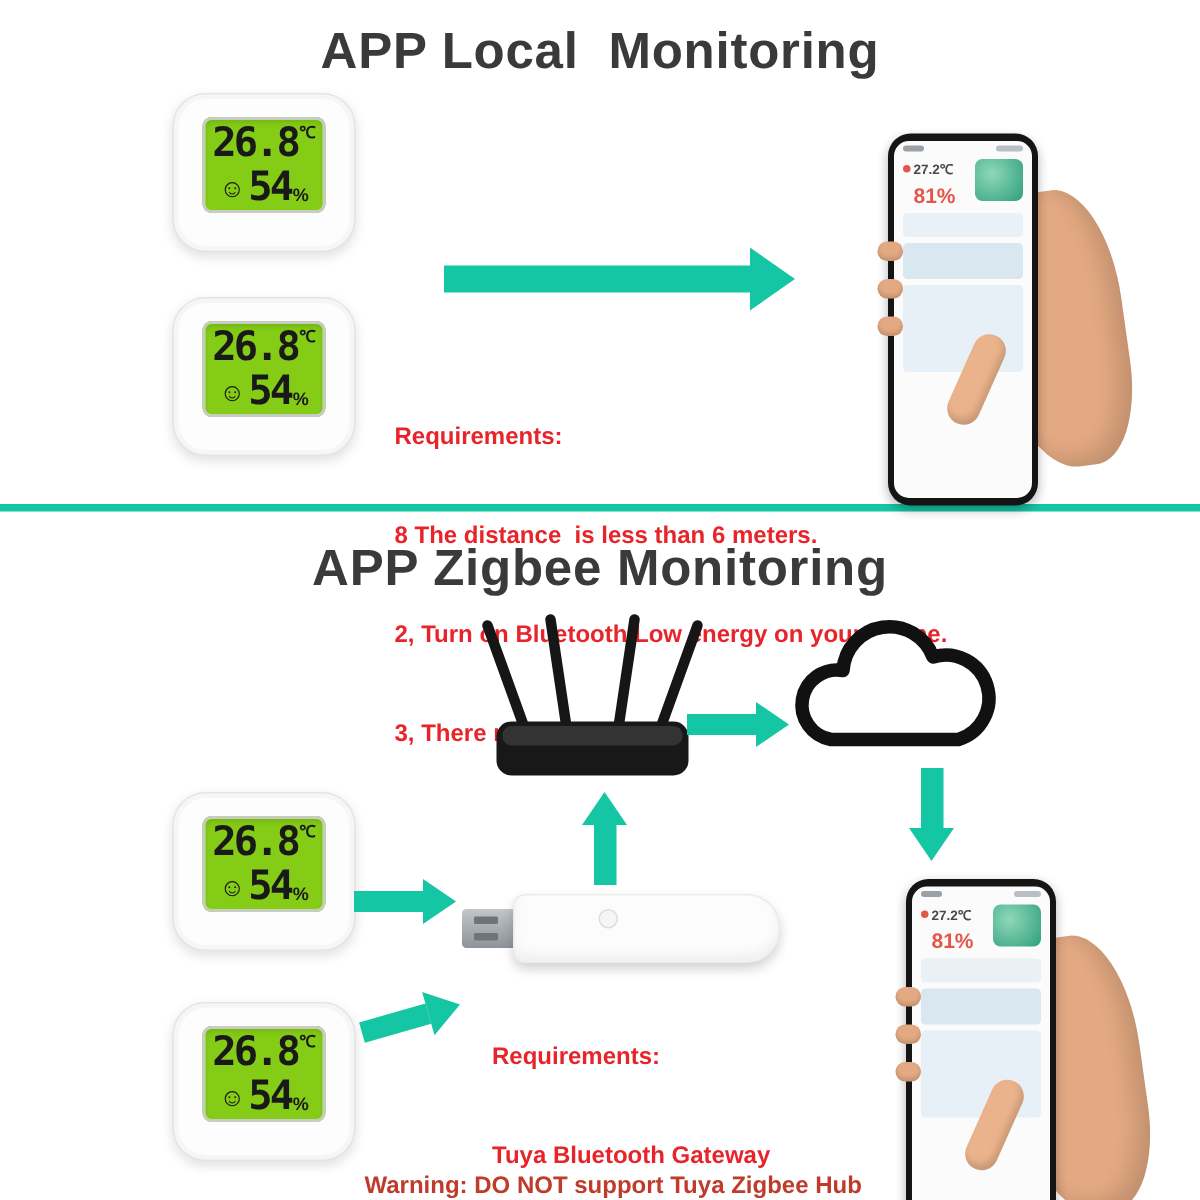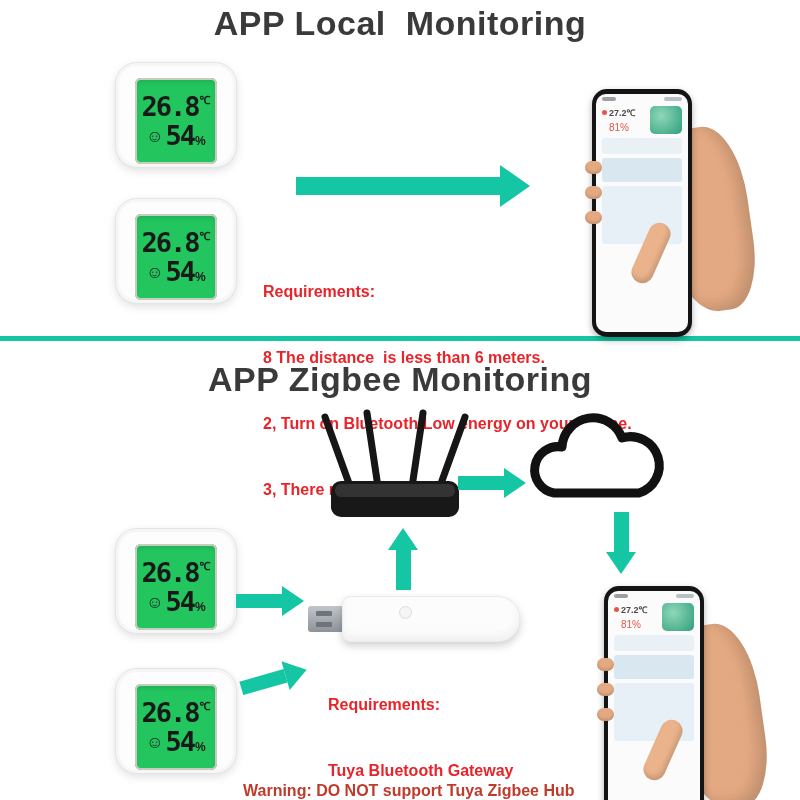--- a/index.html
+++ b/index.html
@@ -16,21 +16,21 @@
   
   .divider{position:absolute;left:0;width:800px;height:5px;background:var(--divider,#14c6a4);}
   
   .sensor{
     position:absolute;width:120px;height:104px;background:#fdfdfd;
     border:1px solid #e4e4e4;border-radius:22px;
     box-shadow:0 3px 8px rgba(0,0,0,.12), inset 0 0 0 3px #f6f6f6;
   }
   .lcd{
     position:absolute;left:50%;transform:translateX(-50%);top:15px;
-    width:82px;height:86px;background:#22c55e;border-radius:6px;
+    width:82px;height:64px;background:#84cc16;border-radius:6px;
     box-shadow:inset 0 0 0 2px #c7cec1, inset 0 3px 5px rgba(0,0,0,.15);
     display:flex;flex-direction:column;justify-content:center;gap:2px;padding:2px 4px;box-sizing:border-box;text-align:right;
   }
   .lcd-row{display:flex;justify-content:center;align-items:flex-start;line-height:1;color:#191919;}
   .lcd-val{font-family:"DejaVu Sans Mono",monospace;font-weight:bold;font-size:27px;letter-spacing:-2px;}
   .lcd-unit{font-size:11px;font-weight:bold;margin-top:2px;margin-left:1px;}
   .lcd-face{font-size:17px;line-height:1;margin:6px 2px 0 0;}
   .lcd-row.hum .lcd-unit{align-self:flex-end;margin-bottom:2px;font-size:12px;}
   
   .arrow-right{position:absolute;display:flex;align-items:center;}
@@ -73,40 +73,40 @@
     background:#141414;border-radius:15px;padding:5px 4px;box-sizing:border-box;
     box-shadow:0 3px 7px rgba(0,0,0,.3);
   }
   .screen{width:100%;height:100%;background:#fbfbfb;border-radius:10px;overflow:hidden;position:relative;}
   .statusbar{display:flex;justify-content:space-between;padding:3px 6px 1px;}
   .sb-l{width:14px;height:4px;background:#9aa0a6;border-radius:2px;}
   .sb-r{width:18px;height:4px;background:#b9bfc4;border-radius:2px;}
   .app-row{display:flex;justify-content:space-between;align-items:flex-start;margin:4px 6px 3px;}
   .app-temp{font-size:9px;font-weight:bold;color:#4a4a4a;display:flex;align-items:center;gap:2px;}
   .app-temp::before{content:"";width:5px;height:5px;border-radius:50%;background:#e2574a;}
-  .app-hum{font-size:10px;font-weight:normal;color:#e2574a;margin-top:3px;margin-left:7px;}
+  .app-hum{font-size:14px;font-weight:bold;color:#e2574a;margin-top:3px;margin-left:7px;}
   .plant{width:32px;height:28px;border-radius:5px;background:radial-gradient(circle at 35% 35%,#8ed8b8,#2f9e7d);}
   .tile{margin:4px 6px;border-radius:3px;}
   .t1{height:16px;background:#eaf1f6;}
   .t2{height:24px;background:#d9e7f1;}
   .t3{height:58px;background:#e7f0f6;}
   .finger{position:absolute;left:5px;width:17px;height:13px;background:#e3a982;border-radius:8px;z-index:4;box-shadow:inset 0 -2px 3px rgba(0,0,0,.15);}
   .f1{top:76px;} .f2{top:101px;} .f3{top:126px;}
   .thumb{
     position:absolute;left:60px;top:136px;width:22px;height:64px;z-index:4;
     background:#eab38b;border-radius:12px;transform:rotate(24deg);
     box-shadow:inset -3px -3px 5px rgba(0,0,0,.15);
   }
 </style>
 </head>
 <body>
 
 <div class="canvas">
 
-  <div class="title" style="top:4px;">APP Local  Monitoring</div>
+  <div class="title" style="top:15px;">APP Local  Monitoring</div>
 
   <div class="sensor" style="left:115px;top:62px;">
     <div class="lcd">
       <div class="lcd-row">
         <span class="lcd-val">26.8</span>
         <span class="lcd-unit">℃</span>
       </div>
       <div class="lcd-row hum">
         <span class="lcd-face">☺</span>
         <span class="lcd-val">54</span>

